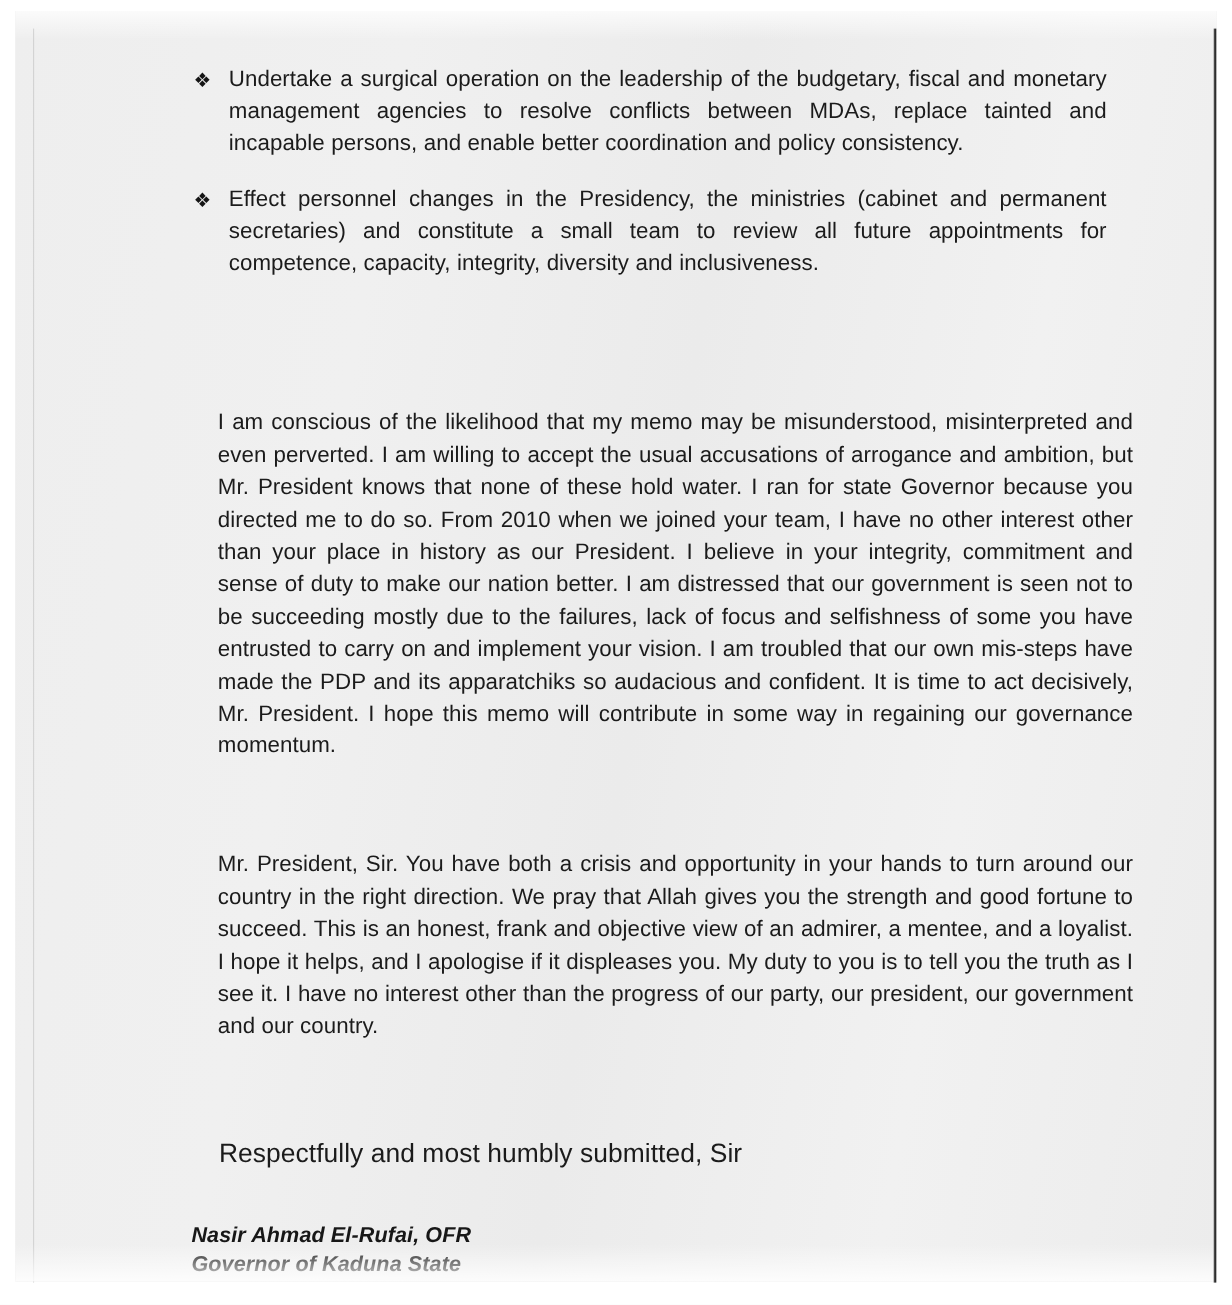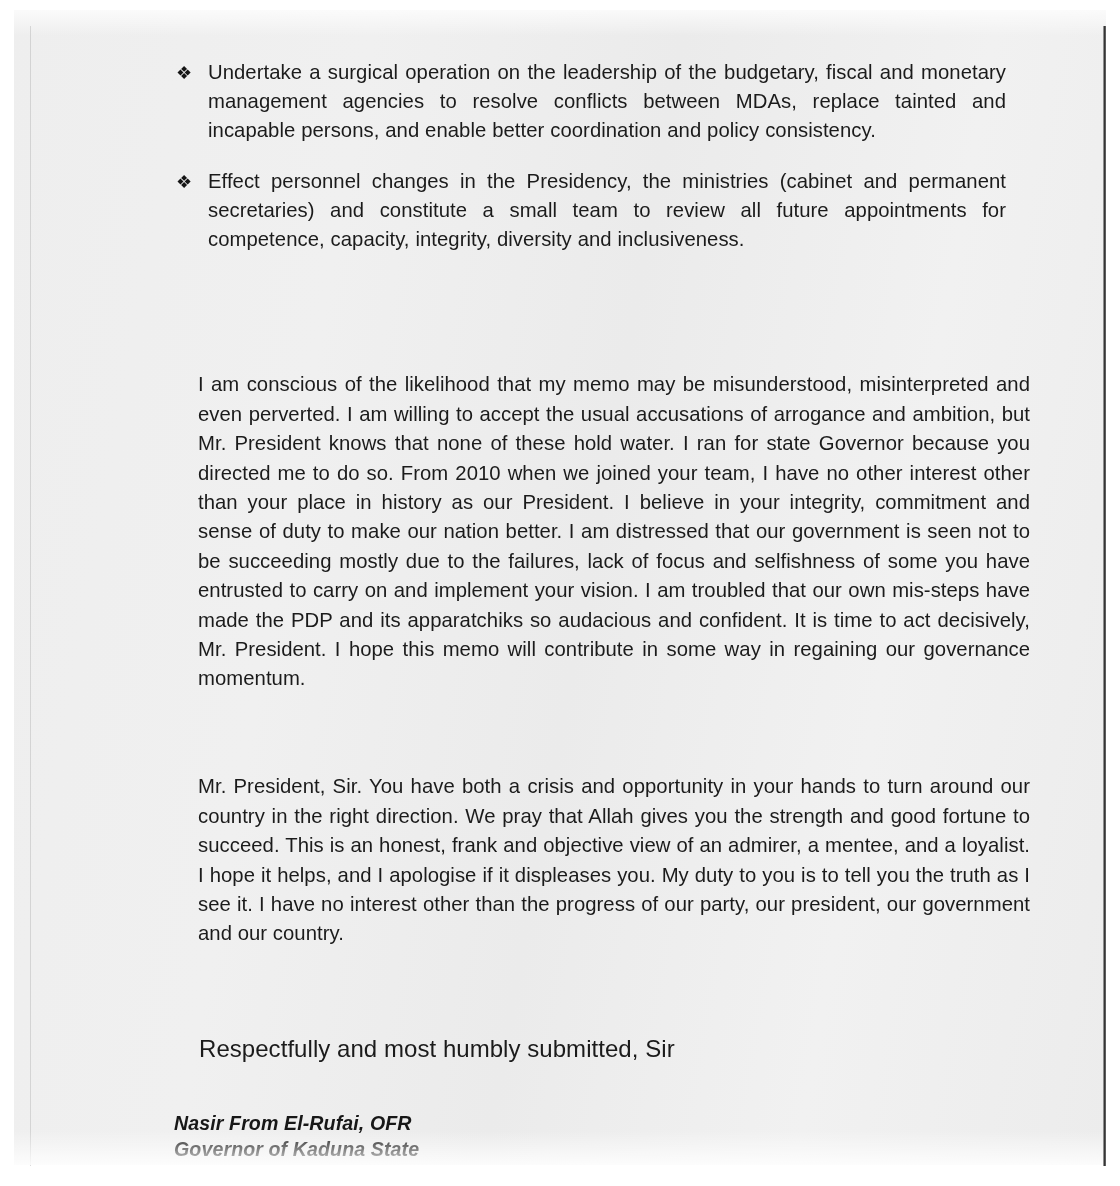--- a/index.html
+++ b/index.html
@@ -166,21 +166,21 @@
 
       </div>
 
       <p class="para p-main">I am conscious of the likelihood that my memo may be misunderstood, misinterpreted and even perverted. I am willing to accept the usual accusations of arrogance and ambition, but Mr. President knows that none of these hold water. I ran for state Governor because you directed me to do so. From 2010 when we joined your team, I have no other interest other than your place in history as our President. I believe in your integrity, commitment and sense of duty to make our nation better. I am distressed that our government is seen not to be succeeding mostly due to the failures, lack of focus and selfishness of some you have entrusted to carry on and implement your vision.  I am troubled that our own mis-steps have made the PDP and its apparatchiks so audacious and confident. It is time to act decisively, Mr. President.  I hope this memo will contribute  in some way in regaining our governance momentum.</p>
 
       <p class="para p-close">Mr. President, Sir. You have both a crisis and opportunity in your hands to turn around our country in the right direction. We pray that Allah gives you the strength and good fortune to succeed. This is an honest, frank and objective view of an admirer, a mentee, and a loyalist. I hope it helps, and I apologise if it displeases you. My duty to you is to tell you the truth as I see it. I have no interest other than the progress of our party, our president, our government and our country.</p>
 
       <p class="para-plain p-submitted">Respectfully and most humbly submitted, Sir</p>
 
       <div class="signature-block">
-        <span class="sig-line">Nasir From El-Rufai, OFR</span>
+        <span class="sig-line">Nasir Ahmad El-Rufai, OFR</span>
         <span class="sig-line">Governor of Kaduna State</span>
       </div>
 
     </div>
 
     <div class="scan-edge-left"></div>
   </div>
 
   <div class="scan-edge-right"></div>
 

